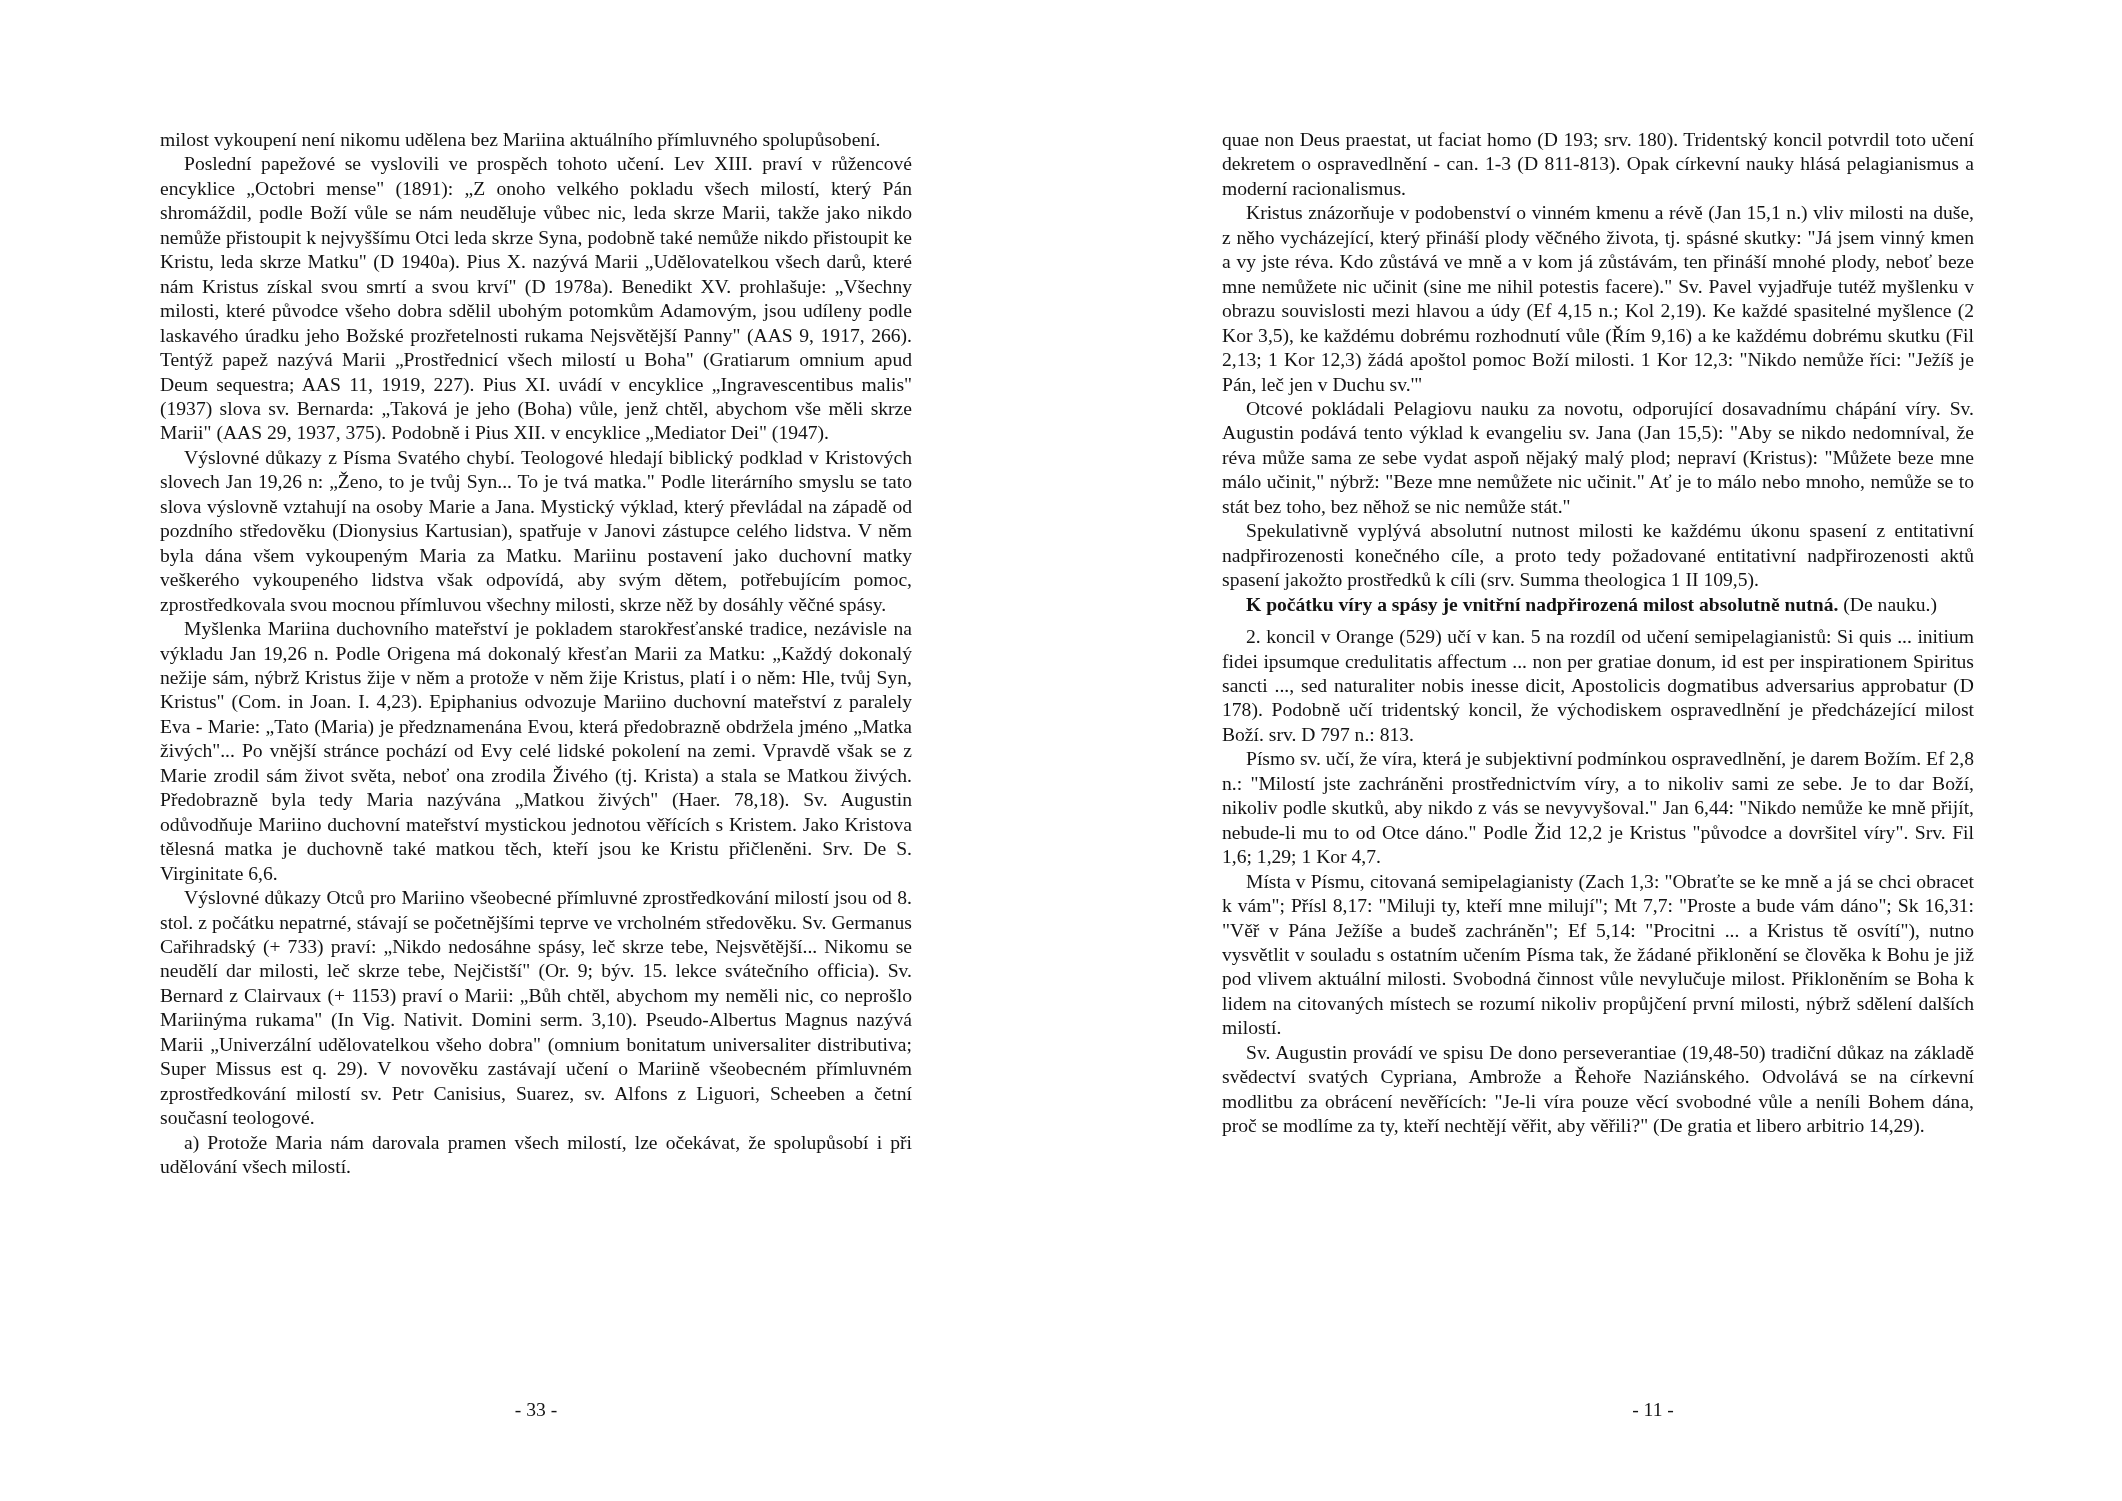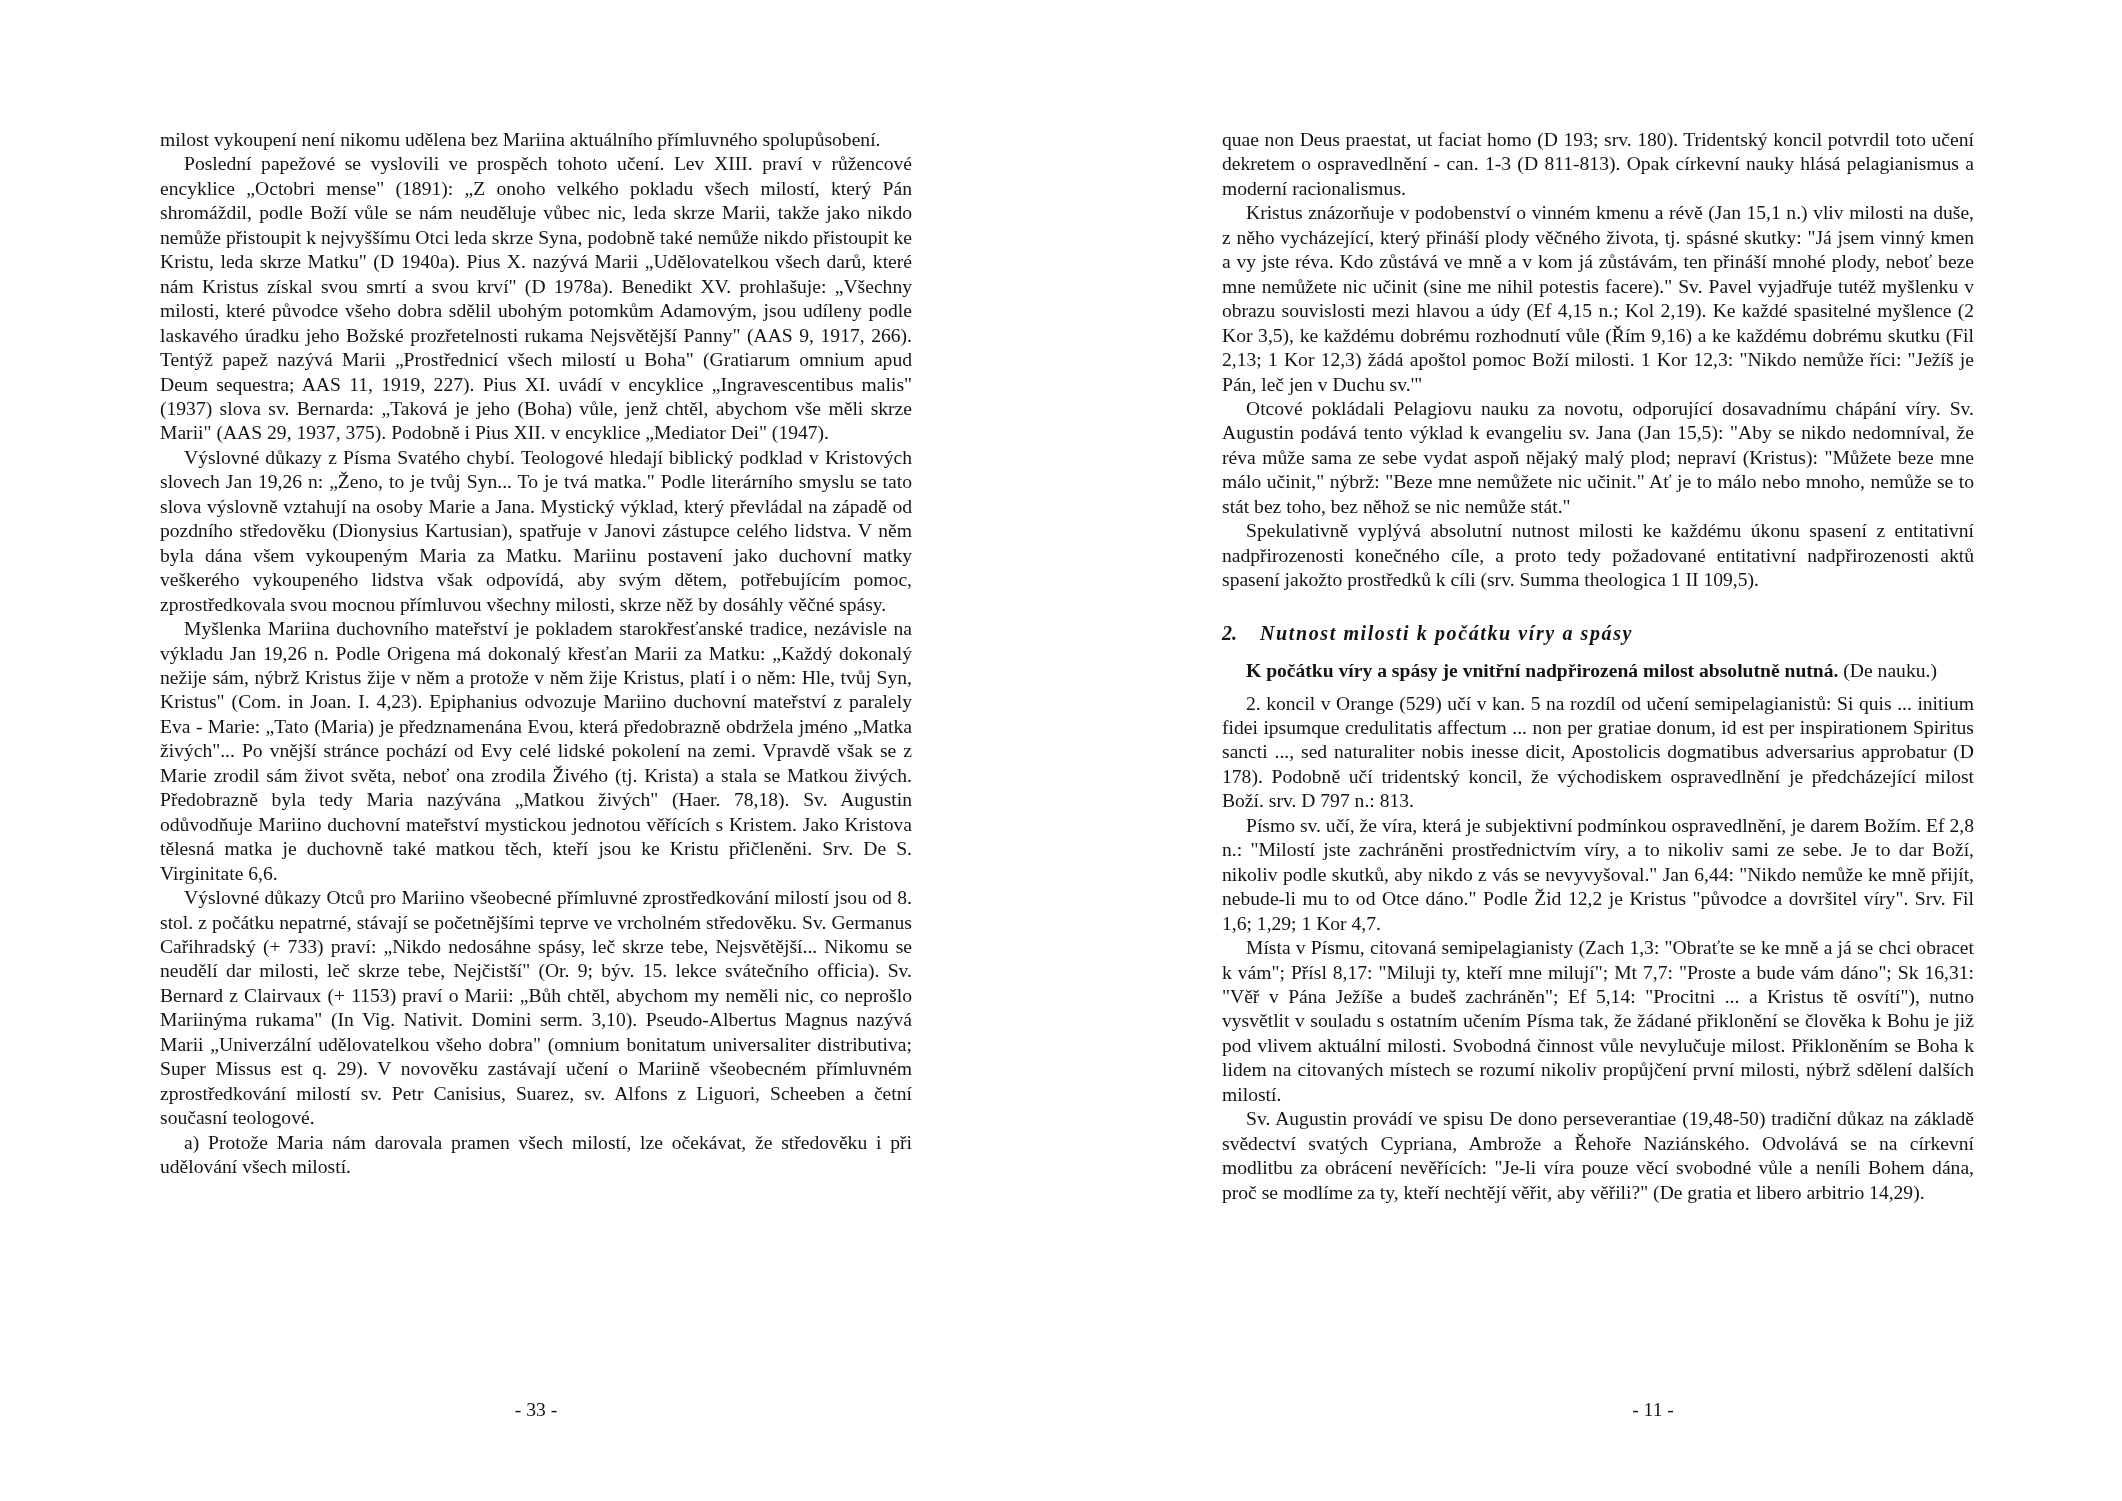--- a/index.html
+++ b/index.html
@@ -30,33 +30,30 @@
   </style>
 </head>
 <body>
 
 <div class="page" id="page-left">
   <p>milost vykoupení není nikomu udělena bez Mariina aktuálního přímluvného spolupůsobení.</p>
   <p class="ind">Poslední papežové se vyslovili ve prospěch tohoto učení. Lev XIII. praví v růžencové encyklice „Octobri mense" (1891): „Z onoho velkého pokladu všech milostí, který Pán shromáždil, podle Boží vůle se nám neuděluje vůbec nic, leda skrze Marii, takže jako nikdo nemůže přistoupit k nejvyššímu Otci leda skrze Syna, podobně také nemůže nikdo přistoupit ke Kristu, leda skrze Matku" (D 1940a). Pius X. nazývá Marii „Udělovatelkou všech darů, které nám Kristus získal svou smrtí a svou krví" (D 1978a). Benedikt XV. prohlašuje: „Všechny milosti, které původce všeho dobra sdělil ubohým potomkům Adamovým, jsou udíleny podle laskavého úradku jeho Božské prozřetelnosti rukama Nejsvětější Panny" (AAS 9, 1917, 266). Tentýž papež nazývá Marii „Prostřednicí všech milostí u Boha" (Gratiarum omnium apud Deum sequestra; AAS 11, 1919, 227). Pius XI. uvádí v encyklice „Ingravescentibus malis" (1937) slova sv. Bernarda: „Taková je jeho (Boha) vůle, jenž chtěl, abychom vše měli skrze Marii" (AAS 29, 1937, 375). Podobně i Pius XII. v encyklice „Mediator Dei" (1947).</p>
   <p class="ind">Výslovné důkazy z Písma Svatého chybí. Teologové hledají biblický podklad v Kristových slovech Jan 19,26 n: „Ženo, to je tvůj Syn... To je tvá matka." Podle literárního smyslu se tato slova výslovně vztahují na osoby Marie a Jana. Mystický výklad, který převládal na západě od pozdního středověku (Dionysius Kartusian), spatřuje v Janovi zástupce celého lidstva. V něm byla dána všem vykoupeným Maria za Matku. Mariinu postavení jako duchovní matky veškerého vykoupeného lidstva však odpovídá, aby svým dětem, potřebujícím pomoc, zprostředkovala svou mocnou přímluvou všechny milosti, skrze něž by dosáhly věčné spásy.</p>
   <p class="ind">Myšlenka Mariina duchovního mateřství je pokladem starokřesťanské tradice, nezávisle na výkladu Jan 19,26 n. Podle Origena má dokonalý křesťan Marii za Matku: „Každý dokonalý nežije sám, nýbrž Kristus žije v něm a protože v něm žije Kristus, platí i o něm: Hle, tvůj Syn, Kristus" (Com. in Joan. I. 4,23). Epiphanius odvozuje Mariino duchovní mateřství z paralely Eva - Marie: „Tato (Maria) je předznamenána Evou, která předobrazně obdržela jméno „Matka živých"... Po vnější stránce pochází od Evy celé lidské pokolení na zemi. Vpravdě však se z Marie zrodil sám život světa, neboť ona zrodila Živého (tj. Krista) a stala se Matkou živých. Předobrazně byla tedy Maria nazývána „Matkou živých" (Haer. 78,18). Sv. Augustin odůvodňuje Mariino duchovní mateřství mystickou jednotou věřících s Kristem. Jako Kristova tělesná matka je duchovně také matkou těch, kteří jsou ke Kristu přičleněni. Srv. De S. Virginitate 6,6.</p>
   <p class="ind">Výslovné důkazy Otců pro Mariino všeobecné přímluvné zprostředkování milostí jsou od 8. stol. z počátku nepatrné, stávají se početnějšími teprve ve vrcholném středověku. Sv. Germanus Cařihradský (+ 733) praví: „Nikdo nedosáhne spásy, leč skrze tebe, Nejsvětější... Nikomu se neudělí dar milosti, leč skrze tebe, Nejčistší" (Or. 9; býv. 15. lekce svátečního officia). Sv. Bernard z Clairvaux (+ 1153) praví o Marii: „Bůh chtěl, abychom my neměli nic, co neprošlo Mariinýma rukama" (In Vig. Nativit. Domini serm. 3,10). Pseudo-Albertus Magnus nazývá Marii „Univerzální udělovatelkou všeho dobra" (omnium bonitatum universaliter distributiva; Super Missus est q. 29). V novověku zastávají učení o Mariině všeobecném přímluvném zprostředkování milostí sv. Petr Canisius, Suarez, sv. Alfons z Liguori, Scheeben a četní současní teologové.</p>
-  <p class="ind">a)  Protože Maria nám darovala pramen všech milostí, lze očekávat, že středověku i při udělování všech milostí.</p>
+  <p class="ind">a)  Protože Maria nám darovala pramen všech milostí, lze očekávat, že spolupůsobí i při udělování všech milostí.</p>
 </div>
 <div class="pageno" id="pageno-left">- 33 -</div>
 
 <div class="page" id="page-right">
   <p>quae non Deus praestat, ut faciat homo (D 193; srv. 180). Tridentský koncil potvrdil toto učení dekretem o ospravedlnění - can. 1-3 (D 811-813). Opak církevní nauky hlásá pelagianismus a moderní racionalismus.</p>
   <p class="ind">Kristus znázorňuje v podobenství o vinném kmenu a révě (Jan 15,1 n.) vliv milosti na duše, z něho vycházející, který přináší plody věčného života, tj. spásné skutky: "Já jsem vinný kmen a vy jste réva. Kdo zůstává ve mně a v kom já zůstávám, ten přináší mnohé plody, neboť beze mne nemůžete nic učinit (sine me nihil potestis facere)." Sv. Pavel vyjadřuje tutéž myšlenku v obrazu souvislosti mezi hlavou a údy (Ef 4,15 n.; Kol 2,19). Ke každé spasitelné myšlence (2 Kor 3,5), ke každému dobrému rozhodnutí vůle (Řím 9,16) a ke každému dobrému skutku (Fil 2,13; 1 Kor 12,3) žádá apoštol pomoc Boží milosti. 1 Kor 12,3: "Nikdo nemůže říci: "Ježíš je Pán, leč jen v Duchu sv.'"</p>
   <p class="ind">Otcové pokládali Pelagiovu nauku za novotu, odporující dosavadnímu chápání víry. Sv. Augustin podává tento výklad k evangeliu sv. Jana (Jan 15,5): "Aby se nikdo nedomníval, že réva může sama ze sebe vydat aspoň nějaký malý plod; nepraví (Kristus): "Můžete beze mne málo učinit," nýbrž: "Beze mne nemůžete nic učinit." Ať je to málo nebo mnoho, nemůže se to stát bez toho, bez něhož se nic nemůže stát."</p>
   <p class="ind">Spekulativně vyplývá absolutní nutnost milosti ke každému úkonu spasení z entitativní nadpřirozenosti konečného cíle, a proto tedy požadované entitativní nadpřirozenosti aktů spasení jakožto prostředků k cíli (srv. Summa theologica 1 II 109,5).</p>
 
-  <p class="heading">
-    <span class="num">2.</span><span>Nutnost milosti k počátku víry a spásy</span>
-  </p>
 
   <p class="ind thesis"><b>K počátku víry a spásy je vnitřní nadpřirozená milost absolutně nutná.</b><span> (De nauku.)</span></p>
 
   <p class="ind after-thesis">2. koncil v Orange (529) učí v kan. 5 na rozdíl od učení semipelagianistů: Si quis ... initium fidei ipsumque credulitatis affectum ... non per gratiae donum, id est per inspirationem Spiritus sancti ..., sed naturaliter nobis inesse dicit, Apostolicis dogmatibus adversarius approbatur (D 178). Podobně učí tridentský koncil, že východiskem ospravedlnění je předcházející milost Boží. srv. D 797 n.: 813.</p>
   <p class="ind">Písmo sv. učí, že víra, která je subjektivní podmínkou ospravedlnění, je darem Božím. Ef 2,8 n.: "Milostí jste zachráněni prostřednictvím víry, a to nikoliv sami ze sebe. Je to dar Boží, nikoliv podle skutků, aby nikdo z vás se nevyvyšoval." Jan 6,44: "Nikdo nemůže ke mně přijít, nebude-li mu to od Otce dáno." Podle Žid 12,2 je Kristus "původce a dovršitel víry". Srv. Fil 1,6; 1,29; 1 Kor 4,7.</p>
   <p class="ind">Místa v Písmu, citovaná semipelagianisty (Zach 1,3: "Obraťte se ke mně a já se chci obracet k vám"; Přísl 8,17: "Miluji ty, kteří mne milují"; Mt 7,7: "Proste a bude vám dáno"; Sk 16,31: "Věř v Pána Ježíše a budeš zachráněn"; Ef 5,14: "Procitni ... a Kristus tě osvítí"), nutno vysvětlit v souladu s ostatním učením Písma tak, že žádané přiklonění se člověka k Bohu je již pod vlivem aktuální milosti. Svobodná činnost vůle nevylučuje milost. Přikloněním se Boha k lidem na citovaných místech se rozumí nikoliv propůjčení první milosti, nýbrž sdělení dalších milostí.</p>
   <p class="ind">Sv. Augustin provádí ve spisu De dono perseverantiae (19,48-50) tradiční důkaz na základě svědectví svatých Cypriana, Ambrože a Řehoře Naziánského. Odvolává se na církevní modlitbu za obrácení nevěřících: "Je-li víra pouze věcí svobodné vůle a neníli Bohem dána, proč se modlíme za ty, kteří nechtějí věřit, aby věřili?" (De gratia et libero arbitrio 14,29).</p>
 </div>
 <div class="pageno" id="pageno-right">- 11 -</div>
 

